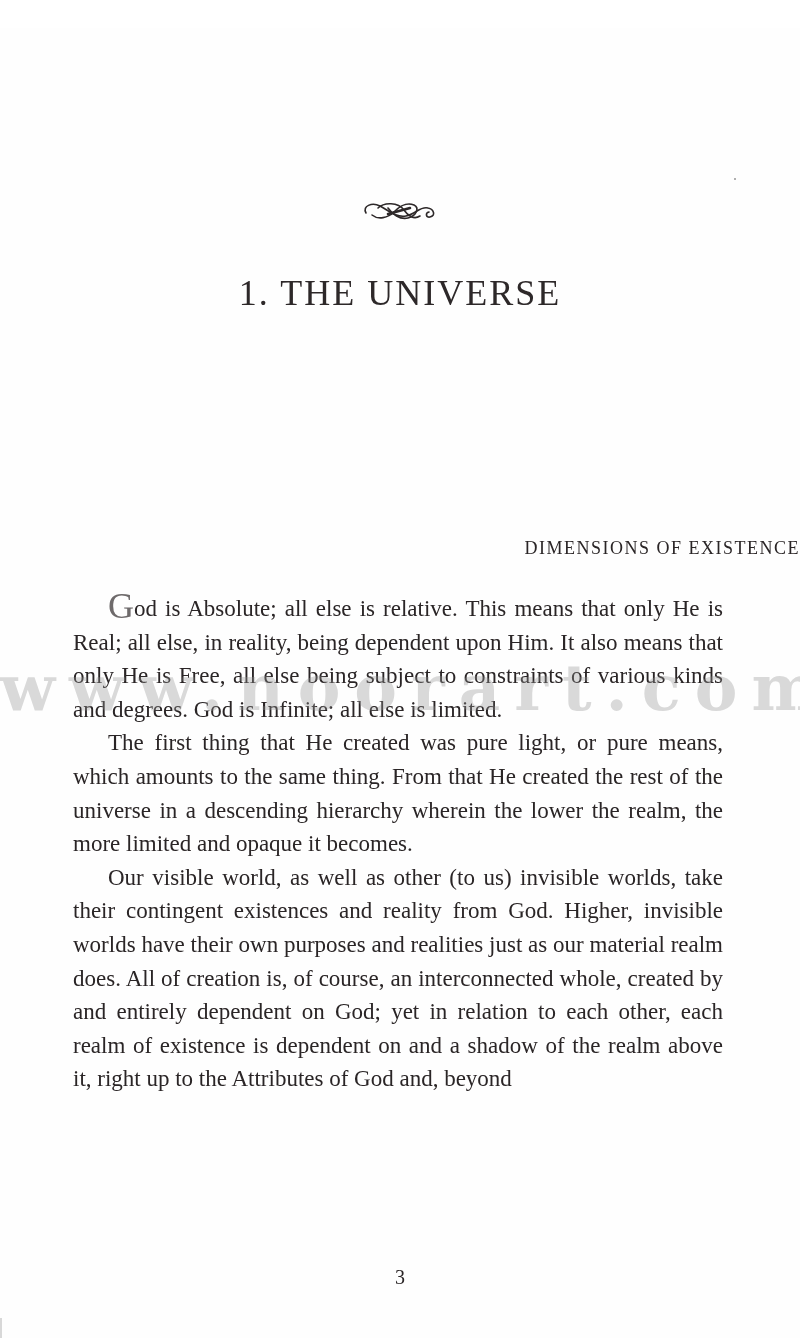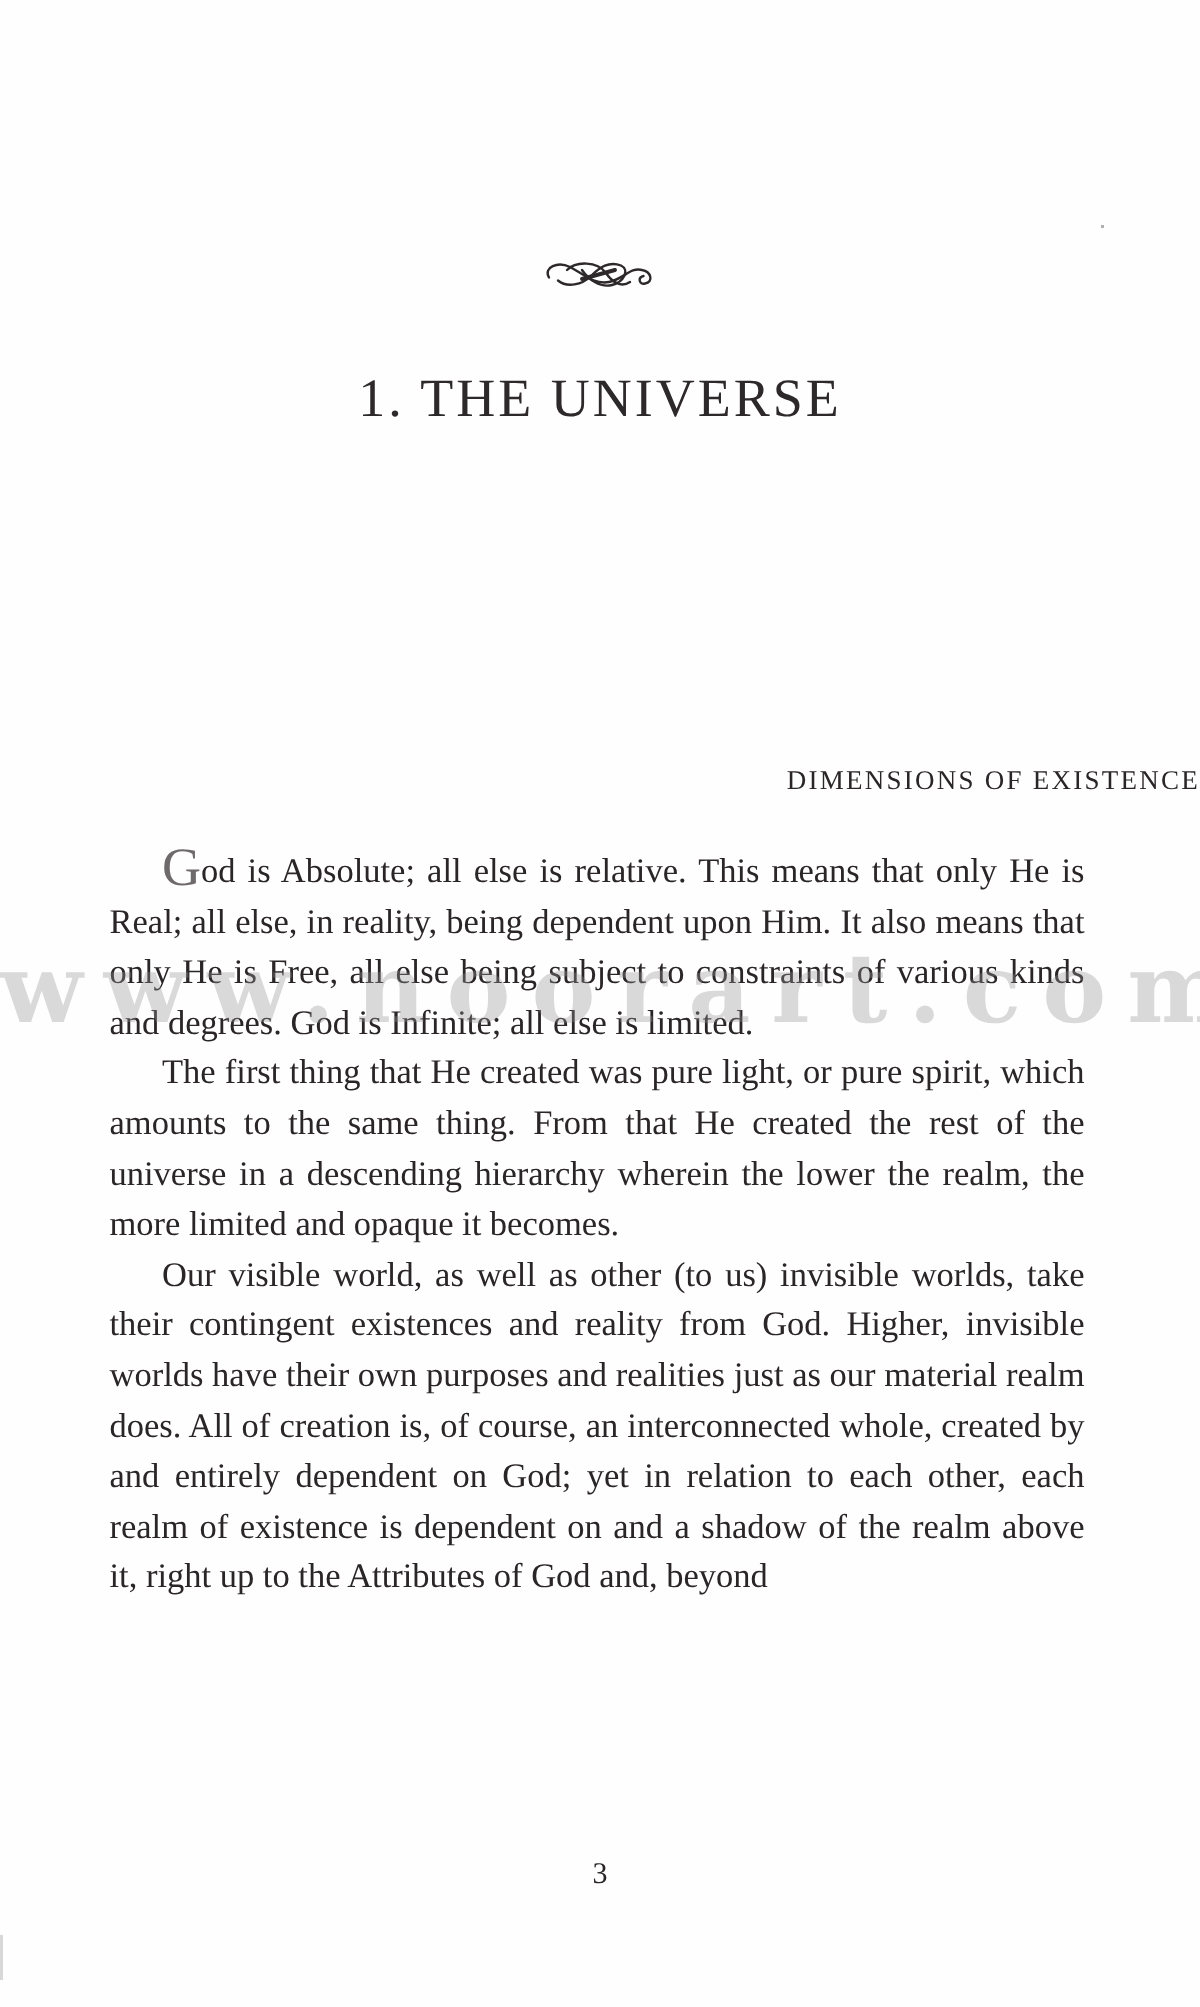--- a/index.html
+++ b/index.html
@@ -12,20 +12,21 @@
       height: 1338px;
       position: relative;
       overflow: hidden;
       font-family: "Liberation Serif", "DejaVu Serif", serif;
       color: #2a2526;
     }
     .page {
       position: absolute;
       inset: 0;
       background: #fefefe;
+      margin-top: 28px;
     }
     .ornament {
       position: absolute;
       left: 358px;
       top: 168px;
       width: 84px;
       height: 30px;
     }
     .chapter-title {
       position: absolute;
@@ -131,21 +132,21 @@
       <path d="M30 18 L 52 12" stroke-width="2.6"></path>
     </g>
   </svg>
 
   <h1 class="chapter-title">1. THE UNIVERSE</h1>
 
   <h2 class="section-heading">DIMENSIONS OF EXISTENCE</h2>
 
   <div class="body-text">
     <p class="first"><span class="dropcap">G</span><span>od is Absolute; all else is relative. This means that only He is Real; all else, in reality, being dependent upon Him. It also means that only He is Free, all else being subject to constraints of various kinds and degrees. God is Infinite; all else is limited.</span></p>
-    <p>The first thing that He created was pure light, or pure spirit, which amounts to the same thing. From that He created the rest of the universe in a descending hierarchy wherein the lower the realm, the more limited and opaque it becomes.</p>
+    <p>The first thing that He created was pure light, or pure means, which amounts to the same thing. From that He created the rest of the universe in a descending hierarchy wherein the lower the realm, the more limited and opaque it becomes.</p>
     <p>Our visible world, as well as other (to us) invisible worlds, take their contingent existences and reality from God. Higher, invisi­ble worlds have their own purposes and realities just as our ma­terial realm does. All of creation is, of course, an interconnected whole, created by and entirely dependent on God; yet in relation to each other, each realm of existence is dependent on and a shadow of the realm above it, right up to the Attributes of God and, beyond</p>
   </div>
 
   <div class="page-number">3</div>
 
   <div class="watermark">www.noorart.com</div>
 
   <div class="scan-speck"></div>
   <div class="edge-mark"></div>
 </div>

